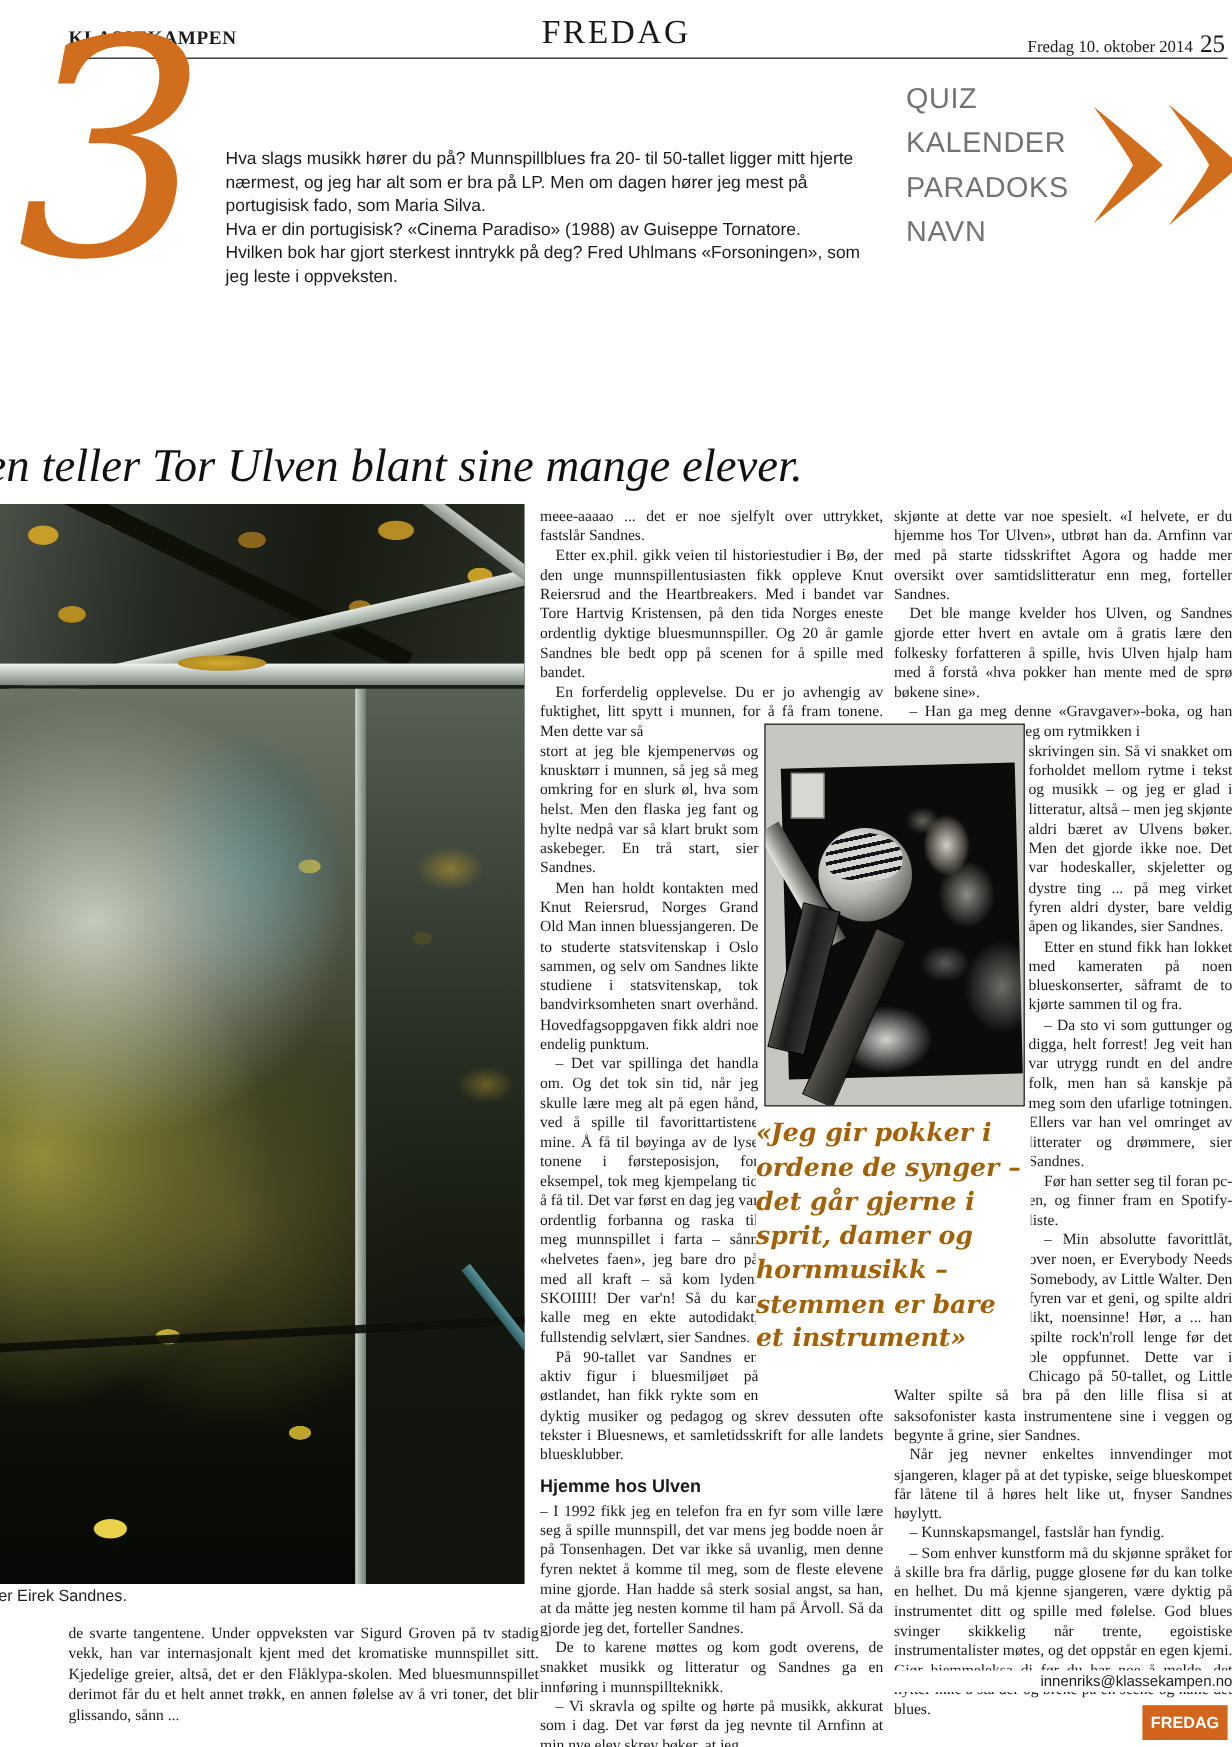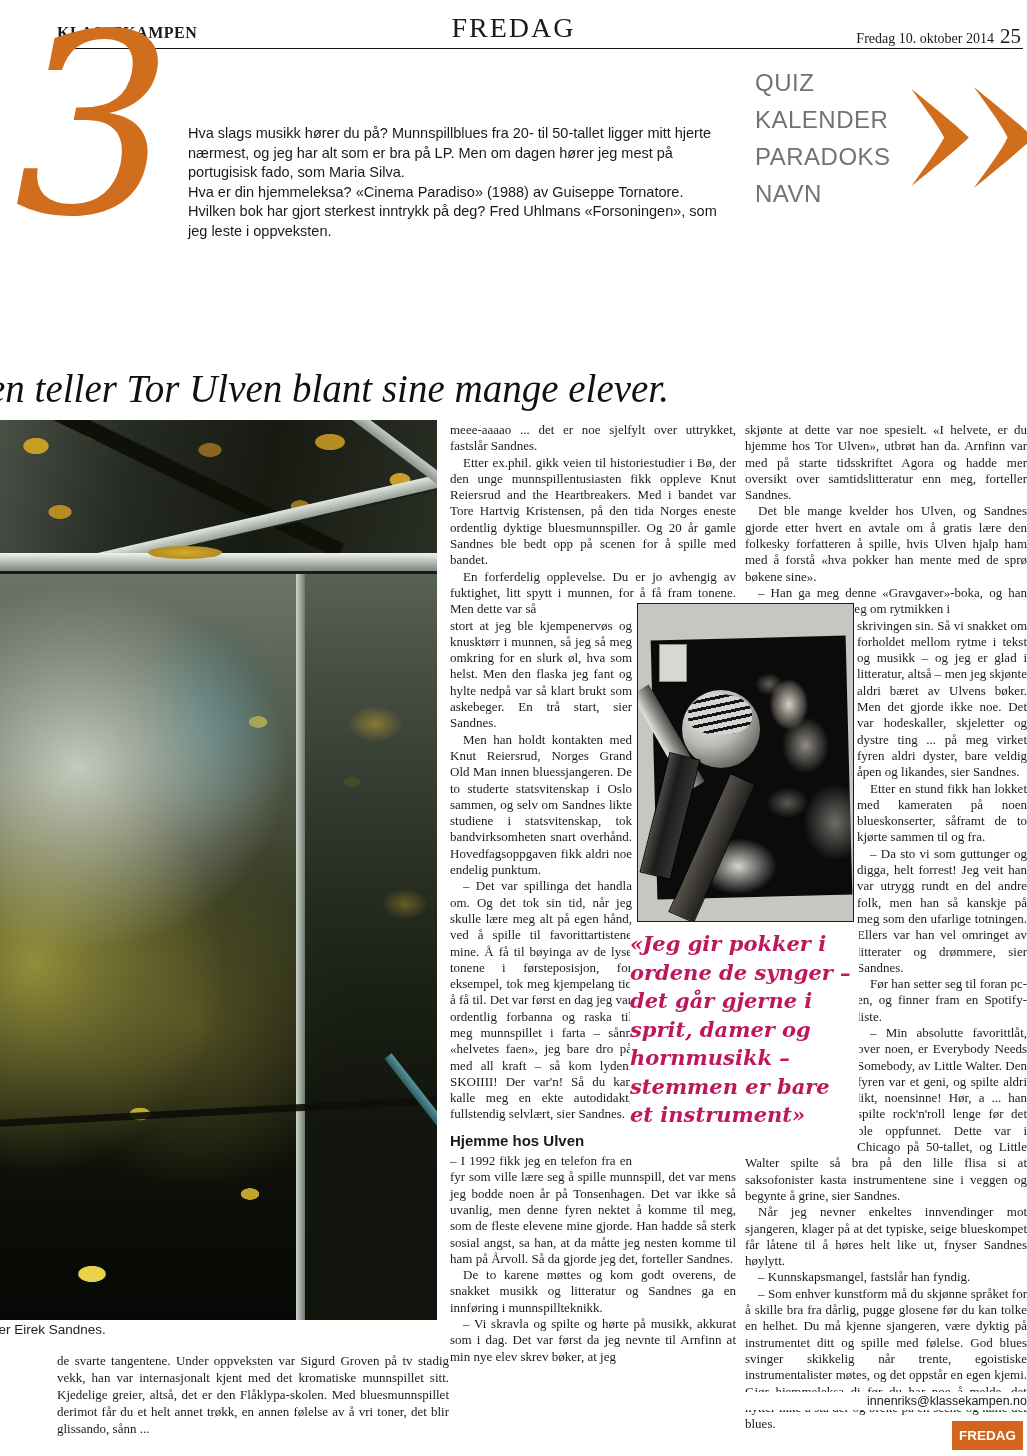--- a/index.html
+++ b/index.html
@@ -115,21 +115,21 @@
   .col1{left:450px;width:286px;height:1034px;}
   .col2{left:745px;width:282px;height:1034px;}
   .spacer-r{float:right;width:104px;height:538px;}
   .spacer-l{float:left;width:112px;height:528px;}
   .subhead{font-family:Liberation Sans, sans-serif;font-size:15px;font-weight:bold;
            margin:10px 0 4px 0;text-align:left;}
 
   
   .pullquote{position:absolute;left:630px;top:930px;width:229px;height:208px;background:#fff;
      z-index:4;font-family:"DejaVu Serif",serif;font-style:italic;font-weight:bold;
-     font-size:21px;line-height:28.5px;color:#be185d;}
+     font-size:21px;line-height:28.5px;color:#a16207;}
 
   
   .bottomleft{position:absolute;left:57px;top:1352px;width:392px;font-size:13px;
               line-height:17px;text-align:justify;}
   .email{position:absolute;left:745px;top:1392px;width:282px;text-align:right;background:#fff;
          font-family:"Liberation Sans",sans-serif;font-size:12.5px;z-index:6;padding:2px 0;}
   .fredag-tag{position:absolute;left:952px;top:1421px;width:71px;height:29px;background:#d2641c;
          color:#fff;font-family:"Liberation Sans",sans-serif;font-weight:bold;font-size:13.5px;
          display:flex;align-items:center;justify-content:center;z-index:7;}
 </style>
@@ -142,21 +142,21 @@
   <div class="section-title">FREDAG</div>
   <div class="dateline">
     <span>Fredag 10. oktober 2014</span><span class="pagenum">25</span>
   </div>
   <div class="head-rule"></div>
 
   <div class="numeral">3</div>
   <div class="qa">
     <span class="q">Hva slags musikk hører du på?</span>
     <span>Munnspillblues fra 20- til 50-tallet ligger mitt hjerte nærmest, og jeg har alt som er bra på LP. Men om dagen hører jeg mest på portugisisk fado, som Maria Silva.</span><br>
-    <span class="q">Hva er din hjemmeleksa?</span>
+    <span class="q">Hva er din portugisisk?</span>
     <span>«Cinema Paradiso» (1988) av Guiseppe Tornatore.</span><br>
     <span class="q">Hvilken bok har gjort sterkest inntrykk på deg?</span>
     <span>Fred Uhlmans «Forsoningen», som jeg leste i oppveksten.</span>
   </div>
   <div class="menu">
     <div>QUIZ</div>
     <div>KALENDER</div>
     <div>PARADOKS</div>
     <div>NAVN</div>
   </div>
@@ -197,20 +197,21 @@
   <div class="pullquote">«Jeg gir pokker i ordene de synger – det går gjerne i sprit, damer og hornmusikk – stemmen er bare et instrument»</div>
 
   <div class="col col1">
     <p>meee-aaaao ... det er noe sjelfylt over uttrykket, fastslår Sandnes.</p>
     <p class="ind">Etter ex.phil. gikk veien til historiestudier i Bø, der den unge munnspillentusiasten fikk oppleve Knut Reiersrud and the Heartbreakers. Med i bandet var Tore Hartvig Kristensen, på den tida Norges eneste ordentlig dyktige bluesmunnspiller. Og 20 år gamle Sandnes ble bedt opp på scenen for å spille med bandet.</p>
     <p class="ind">En forferdelig opplevelse. Du er jo avhengig av fuktighet, litt spytt i munnen, for å få fram tonene. Men dette var så</p>
     <div class="spacer-r"></div>
     <p>stort at jeg ble kjempenervøs og knusktørr i munnen, så jeg så meg omkring for en slurk øl, hva som helst. Men den flaska jeg fant og hylte nedpå var så klart brukt som askebeger. En trå start, sier Sandnes.</p>
     <p class="ind">Men han holdt kontakten med Knut Reiersrud, Norges Grand Old Man innen bluessjangeren. De to studerte statsvitenskap i Oslo sammen, og selv om Sandnes likte studiene i statsvitenskap, tok bandvirksomheten snart overhånd. Hovedfagsoppgaven fikk aldri noe endelig punktum.</p>
     <p class="ind">– Det var spillinga det handla om. Og det tok sin tid, når jeg skulle lære meg alt på egen hånd, ved å spille til favorittartistene mine. Å få til bøyinga av de lyse tonene i førsteposisjon, for eksempel, tok meg kjempelang tid å få til. Det var først en dag jeg var ordentlig forbanna og raska til meg munnspillet i farta – sånn «helvetes faen», jeg bare dro på med all kraft – så kom lyden. SKOIIII! Der var'n! Så du kan kalle meg en ekte autodidakt, fullstendig selvlært, sier Sandnes.</p>
+    <p class="ind">På 90-tallet var Sandnes en aktiv figur i bluesmiljøet på østlandet, han fikk rykte som en dyktig musiker og pedagog og skrev dessuten ofte tekster i Bluesnews, et samletidsskrift for alle landets bluesklubber.</p>
     <h3 class="subhead">Hjemme hos Ulven</h3>
     <p>– I 1992 fikk jeg en telefon fra en fyr som ville lære seg å spille munnspill, det var mens jeg bodde noen år på Tonsenhagen. Det var ikke så uvanlig, men denne fyren nektet å komme til meg, som de fleste elevene mine gjorde. Han hadde så sterk sosial angst, sa han, at da måtte jeg nesten komme til ham på Årvoll. Så da gjorde jeg det, forteller Sandnes.</p>
     <p class="ind">De to karene møttes og kom godt overens, de snakket musikk og litteratur og Sandnes ga en innføring i munnspillteknikk.</p>
     <p class="ind">– Vi skravla og spilte og hørte på musikk, akkurat som i dag. Det var først da jeg nevnte til Arnfinn at min nye elev skrev bøker, at jeg</p>
   </div>
 
   <div class="col col2">
     <p>skjønte at dette var noe spesielt. «I helvete, er du hjemme hos Tor Ulven», utbrøt han da. Arnfinn var med på starte tidsskriftet Agora og hadde mer oversikt over samtidslitteratur enn meg, forteller Sandnes.</p>
     <p class="ind">Det ble mange kvelder hos Ulven, og Sandnes gjorde etter hvert en avtale om å gratis lære den folkesky forfatteren å spille, hvis Ulven hjalp ham med å forstå «hva pokker han mente med de sprø bøkene sine».</p>
     <p class="ind">– Han ga meg denne «Gravgaver»-boka, og han forsøkte å forklare meg om rytmikken i</p>

